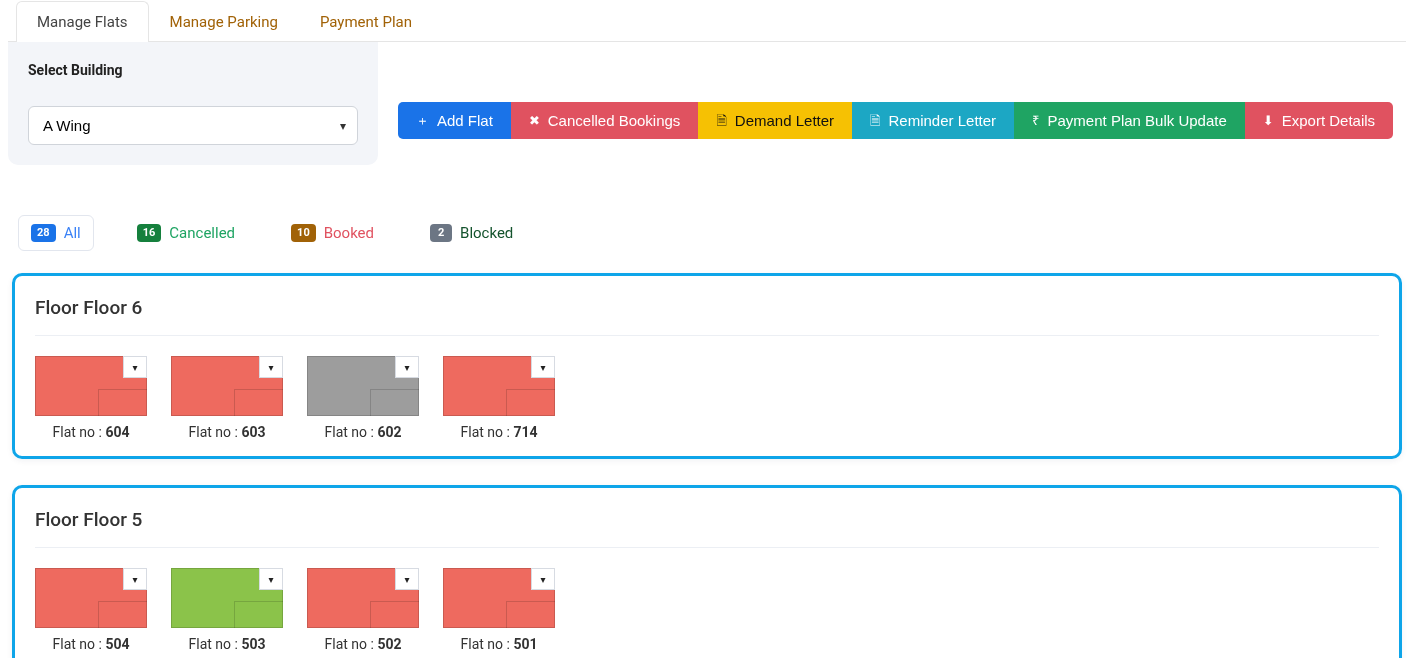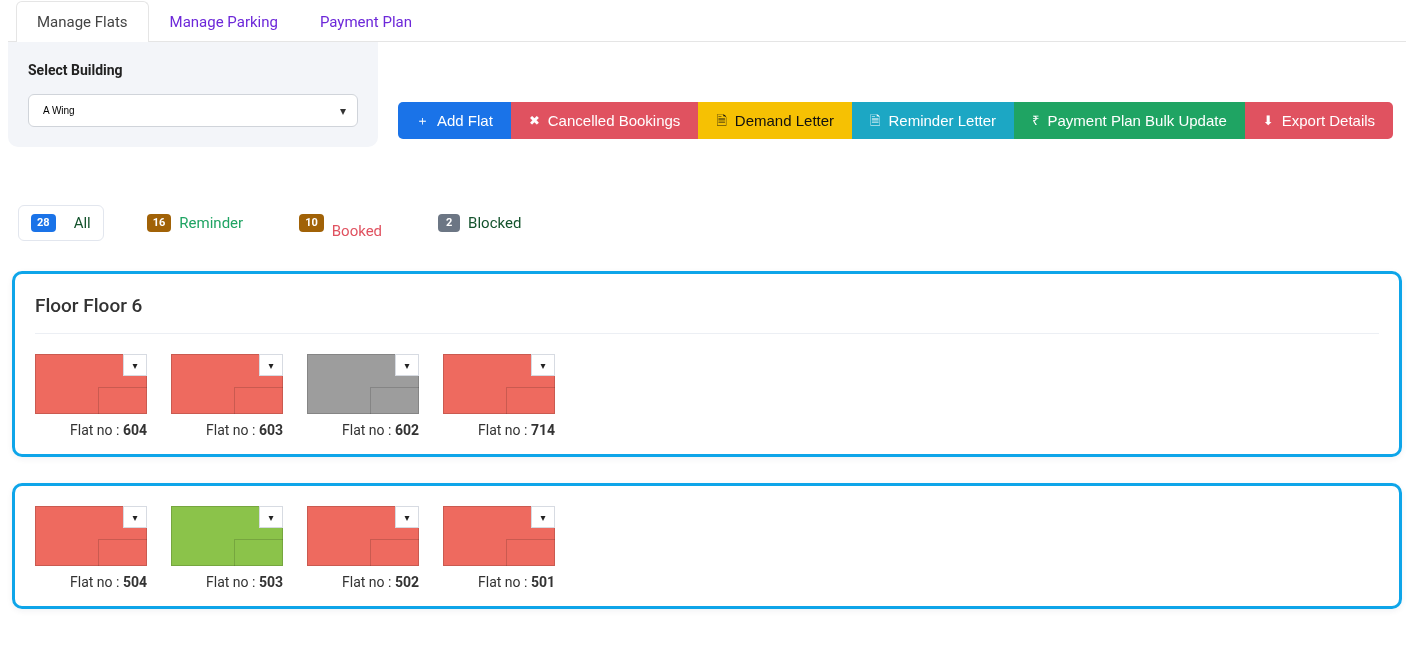--- a/index.html
+++ b/index.html
@@ -19,21 +19,21 @@
     display: flex;
     border-bottom: 1px solid #e5e5e5;
     background: #fff;
     padding-left: 8px;
     text-align: center;
   }
   .tab {
     padding: 11px 20px;
     font-size: 15px;
     cursor: pointer;
-    color: #6d28d9;
+    color: #a16207;
     border: 1px solid transparent;
     border-bottom: none;
     position: relative;
     top: 1px;
     border-radius: 6px 6px 0 0;
   }
   .tab.active {
     color: #444;
     border-color: #e5e5e5;
     background: #fff;
@@ -49,32 +49,32 @@
   .building-panel {
     background: #f3f5f9;
     padding: 20px;
     border-radius: 0 0 10px 10px;
     width: 370px;
   }
   .building-label {
     font-weight: 700;
     font-size: 14px;
     display: block;
-    margin-bottom: 16px;
+    margin-bottom: 28px;
     color: #222;
   }
   .building-select-wrap {
     position: relative;
   }
   .building-select {
     width: 100%;
     padding: 10px 36px 10px 14px;
     border: 1px solid #d0d4da;
     border-radius: 6px;
-    font-size: 10px;
+    font-size: 15px;
     background: #fff;
     appearance: none;
     cursor: pointer;
   }
   .building-select-caret {
     position: absolute;
     right: 12px;
     top: 50%;
     transform: translateY(-50%);
     pointer-events: none;
@@ -133,26 +133,26 @@
     min-width: 22px;
     padding: 2px 6px;
     border-radius: 4px;
     color: #fff;
     font-size: 11px;
     font-weight: 700;
     text-align: center;
     line-height: 14px;
   }
   .badge-blue  { background: #1a73e8; }
-  .badge-green { background: #a16207; }
+  .badge-green { background: #15803d; }
   .badge-red   { background: #a16207; }
   .badge-grey  { background: #6c7684; }
-  .filter-label-blue  { color: #14532d; margin-left: 10px; }
+  .filter-label-blue  { color: #3b82f6; }
   .filter-label-green { color: #1fa463; }
-  .filter-label-red   { color: #e05260; margin-top: 16px; }
+  .filter-label-red   { color: #e05260; }
   .filter-label-grey  { color: #14532d; }
 
   
   .floor-panel {
     border: 3px solid #0ea5e9;
     border-radius: 10px;
     box-shadow: 0 2px 6px rgba(20,30,60,.06);
     padding: 20px 20px 16px 20px;
     margin: 0 4px 26px 4px;
   }
@@ -197,21 +197,21 @@
     border: 1px solid #d7dbe2;
     display: flex;
     align-items: center;
     justify-content: center;
     cursor: pointer;
   }
   .flat-menu span { color:#222; font-size: 10px; }
   .flat-label {
     margin-top: 8px;
     font-size: 14px;
-    text-align: right;
+    text-align: center;
   }
   .flat-label b { font-weight: 700; }
 </style>
 </head>
 <body>
 
 <div class="page">
 
   <div class="tabs">
     <div class="tab active">Manage Flats</div>
@@ -258,21 +258,21 @@
     </div>
   </div>
 
   <div class="filters">
     <div class="filter-item active">
       <span class="badge badge-blue">28</span>
       <span class="filter-label-blue">All</span>
     </div>
     <div class="filter-item">
       <span class="badge badge-green">16</span>
-      <span class="filter-label-green">Reminder</span>
+      <span class="filter-label-green">Cancelled</span>
     </div>
     <div class="filter-item">
       <span class="badge badge-red">10</span>
       <span class="filter-label-red">Booked</span>
     </div>
     <div class="filter-item">
       <span class="badge badge-grey">2</span>
       <span class="filter-label-grey">Blocked</span>
     </div>
   </div>
@@ -322,20 +322,21 @@
         </div>
         <div class="flat-label">
           <span>Flat no : </span><b>714</b>
         </div>
       </div>
 
     </div>
   </div>
 
   <div class="floor-panel">
+    <div class="floor-title">Floor Floor 5</div>
     <div class="flat-row">
 
       <div class="flat-card">
         <div class="flat-plan plan-booked">
           <div class="flat-menu">
               <span>▾</span>
             </div>
         </div>
         <div class="flat-label">
           <span>Flat no : </span><b>504</b>

